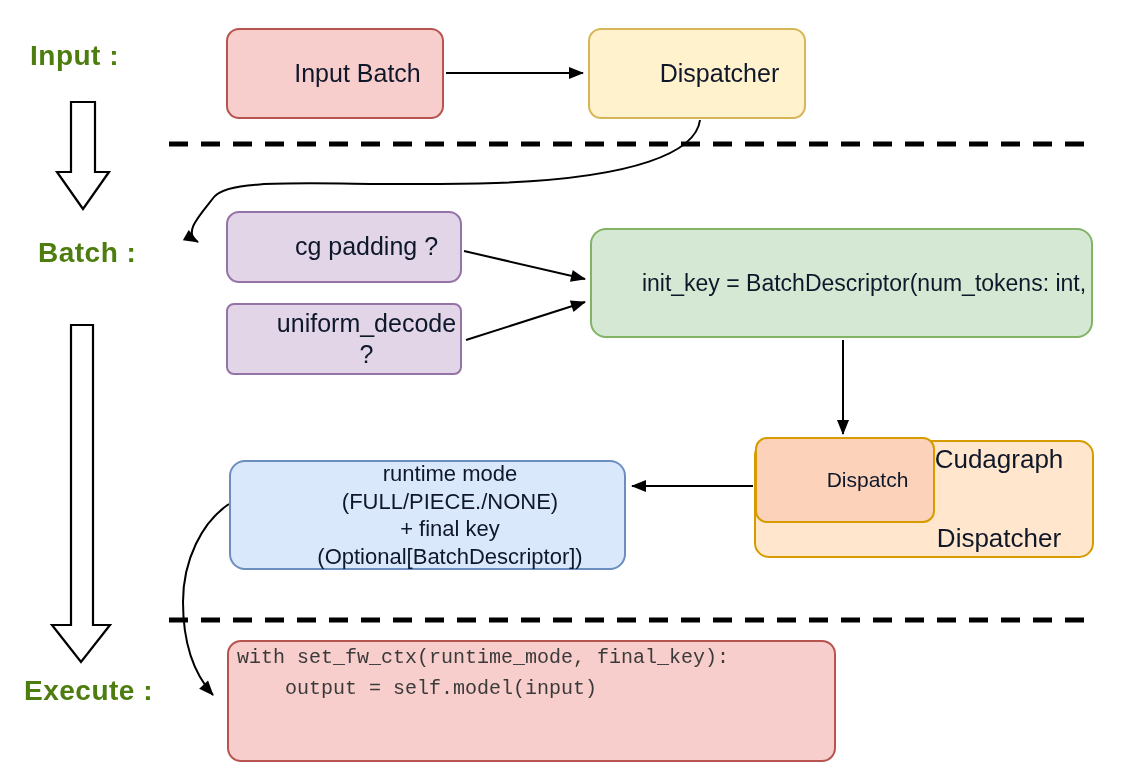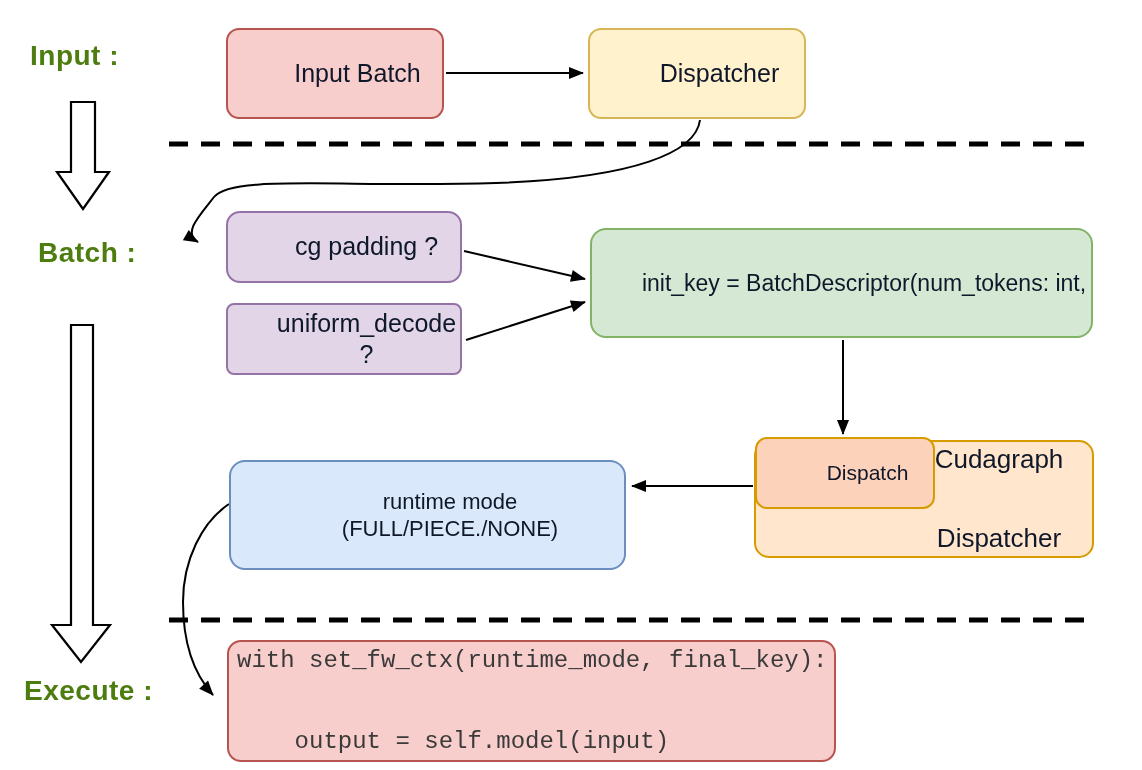--- a/index.html
+++ b/index.html
@@ -17,31 +17,31 @@
     letter-spacing:0.5px;white-space:nowrap;
   }
   .node{
     position:absolute;z-index:2;box-sizing:border-box;
     display:flex;flex-direction:column;align-items:center;justify-content:center;
     text-align:center;border:2px solid #000;border-radius:13px;
     color:#0f172a;line-height:1.25;padding-left:45px;
   }
   .node-input-batch{left:226px;top:28px;width:218px;height:91px;background:#f8cecc;border-color:#b85450;font-size:25px;}
   .node-preprocess {left:588px;top:28px;width:218px;height:91px;background:#fff2cc;border-color:#d6b656;font-size:25px;}
-  .node-cg-padding{left:226px;top:211px;width:236px;height:72px;background:#e1d5e7;border-color:#9673a6;font-size:25px;border-radius:14px;}
+  .node-cg-padding{left:226px;top:211px;width:236px;height:72px;background:#e1d5e7;border-color:#9673a6;font-size:25px;}
   .node-uniform-decode{left:226px;top:303px;width:236px;height:72px;background:#e1d5e7;border-color:#9673a6;font-size:25px;border-radius:8px;}
   .node-init-key{left:590px;top:228px;width:503px;height:110px;background:#d5e8d4;border-color:#82b366;font-size:23px;border-radius:16px;}
   .node-dispatcher-container{left:754px;top:440px;width:340px;height:118px;background:#ffe6cc;border-color:#d79b00;font-size:26px;border-radius:15px;z-index:2;}
-  .node-dispatch{left:755px;top:437px;width:180px;height:72px;background:#fcd2bb;border-color:#d79b00;font-size:21px;border-radius:12px;z-index:3;}
+  .node-dispatch{left:755px;top:437px;width:180px;height:86px;background:#fcd2bb;border-color:#d79b00;font-size:21px;border-radius:12px;z-index:3;}
   .node-runtime-mode{left:229px;top:460px;width:397px;height:110px;background:#dae8fc;border-color:#6c8ebf;font-size:22px;border-radius:16px;}
   .node-execute-code{
     left:227px;top:640px;width:609px;height:122px;
     background:#f8cecc;border-color:#b85450;border-radius:14px;
-    font-family:"Liberation Mono", monospace;font-size:24px;color:#3a3a3a;
-    align-items:flex-start;justify-content:space-between;text-align:left;
+    font-family:"Liberation Mono", monospace;font-size:20px;color:#3a3a3a;
+    align-items:flex-start;justify-content:flex-start;text-align:left;
     padding-left:8px;
   }
   .node-execute-code .line{white-space:pre;line-height:1.55;}
   .dispatcher-label{
     position:absolute;right:4px;top:0;height:100%;width:178px;
     display:flex;flex-direction:column;align-items:center;justify-content:center;
     line-height:1.35;
     gap:44px;
   }
   .line{display:block;}
@@ -109,20 +109,21 @@
       <span class="line">Dispatcher</span>
     </div>
   </div>
 
   <div class="node node-dispatch">
     <span class="line">Dispatch</span>
   </div>
 
   <div class="node node-runtime-mode">
     <span class="line">runtime mode (FULL/PIECE./NONE)</span>
+    <span class="line">+ final key (Optional[BatchDescriptor])</span>
   </div>
 
   <div class="node node-execute-code">
     <span class="line">with set_fw_ctx(runtime_mode, final_key):</span>
     <span class="line">    output = self.model(input)</span>
   </div>
 
 </div>
 
 </body></html>

